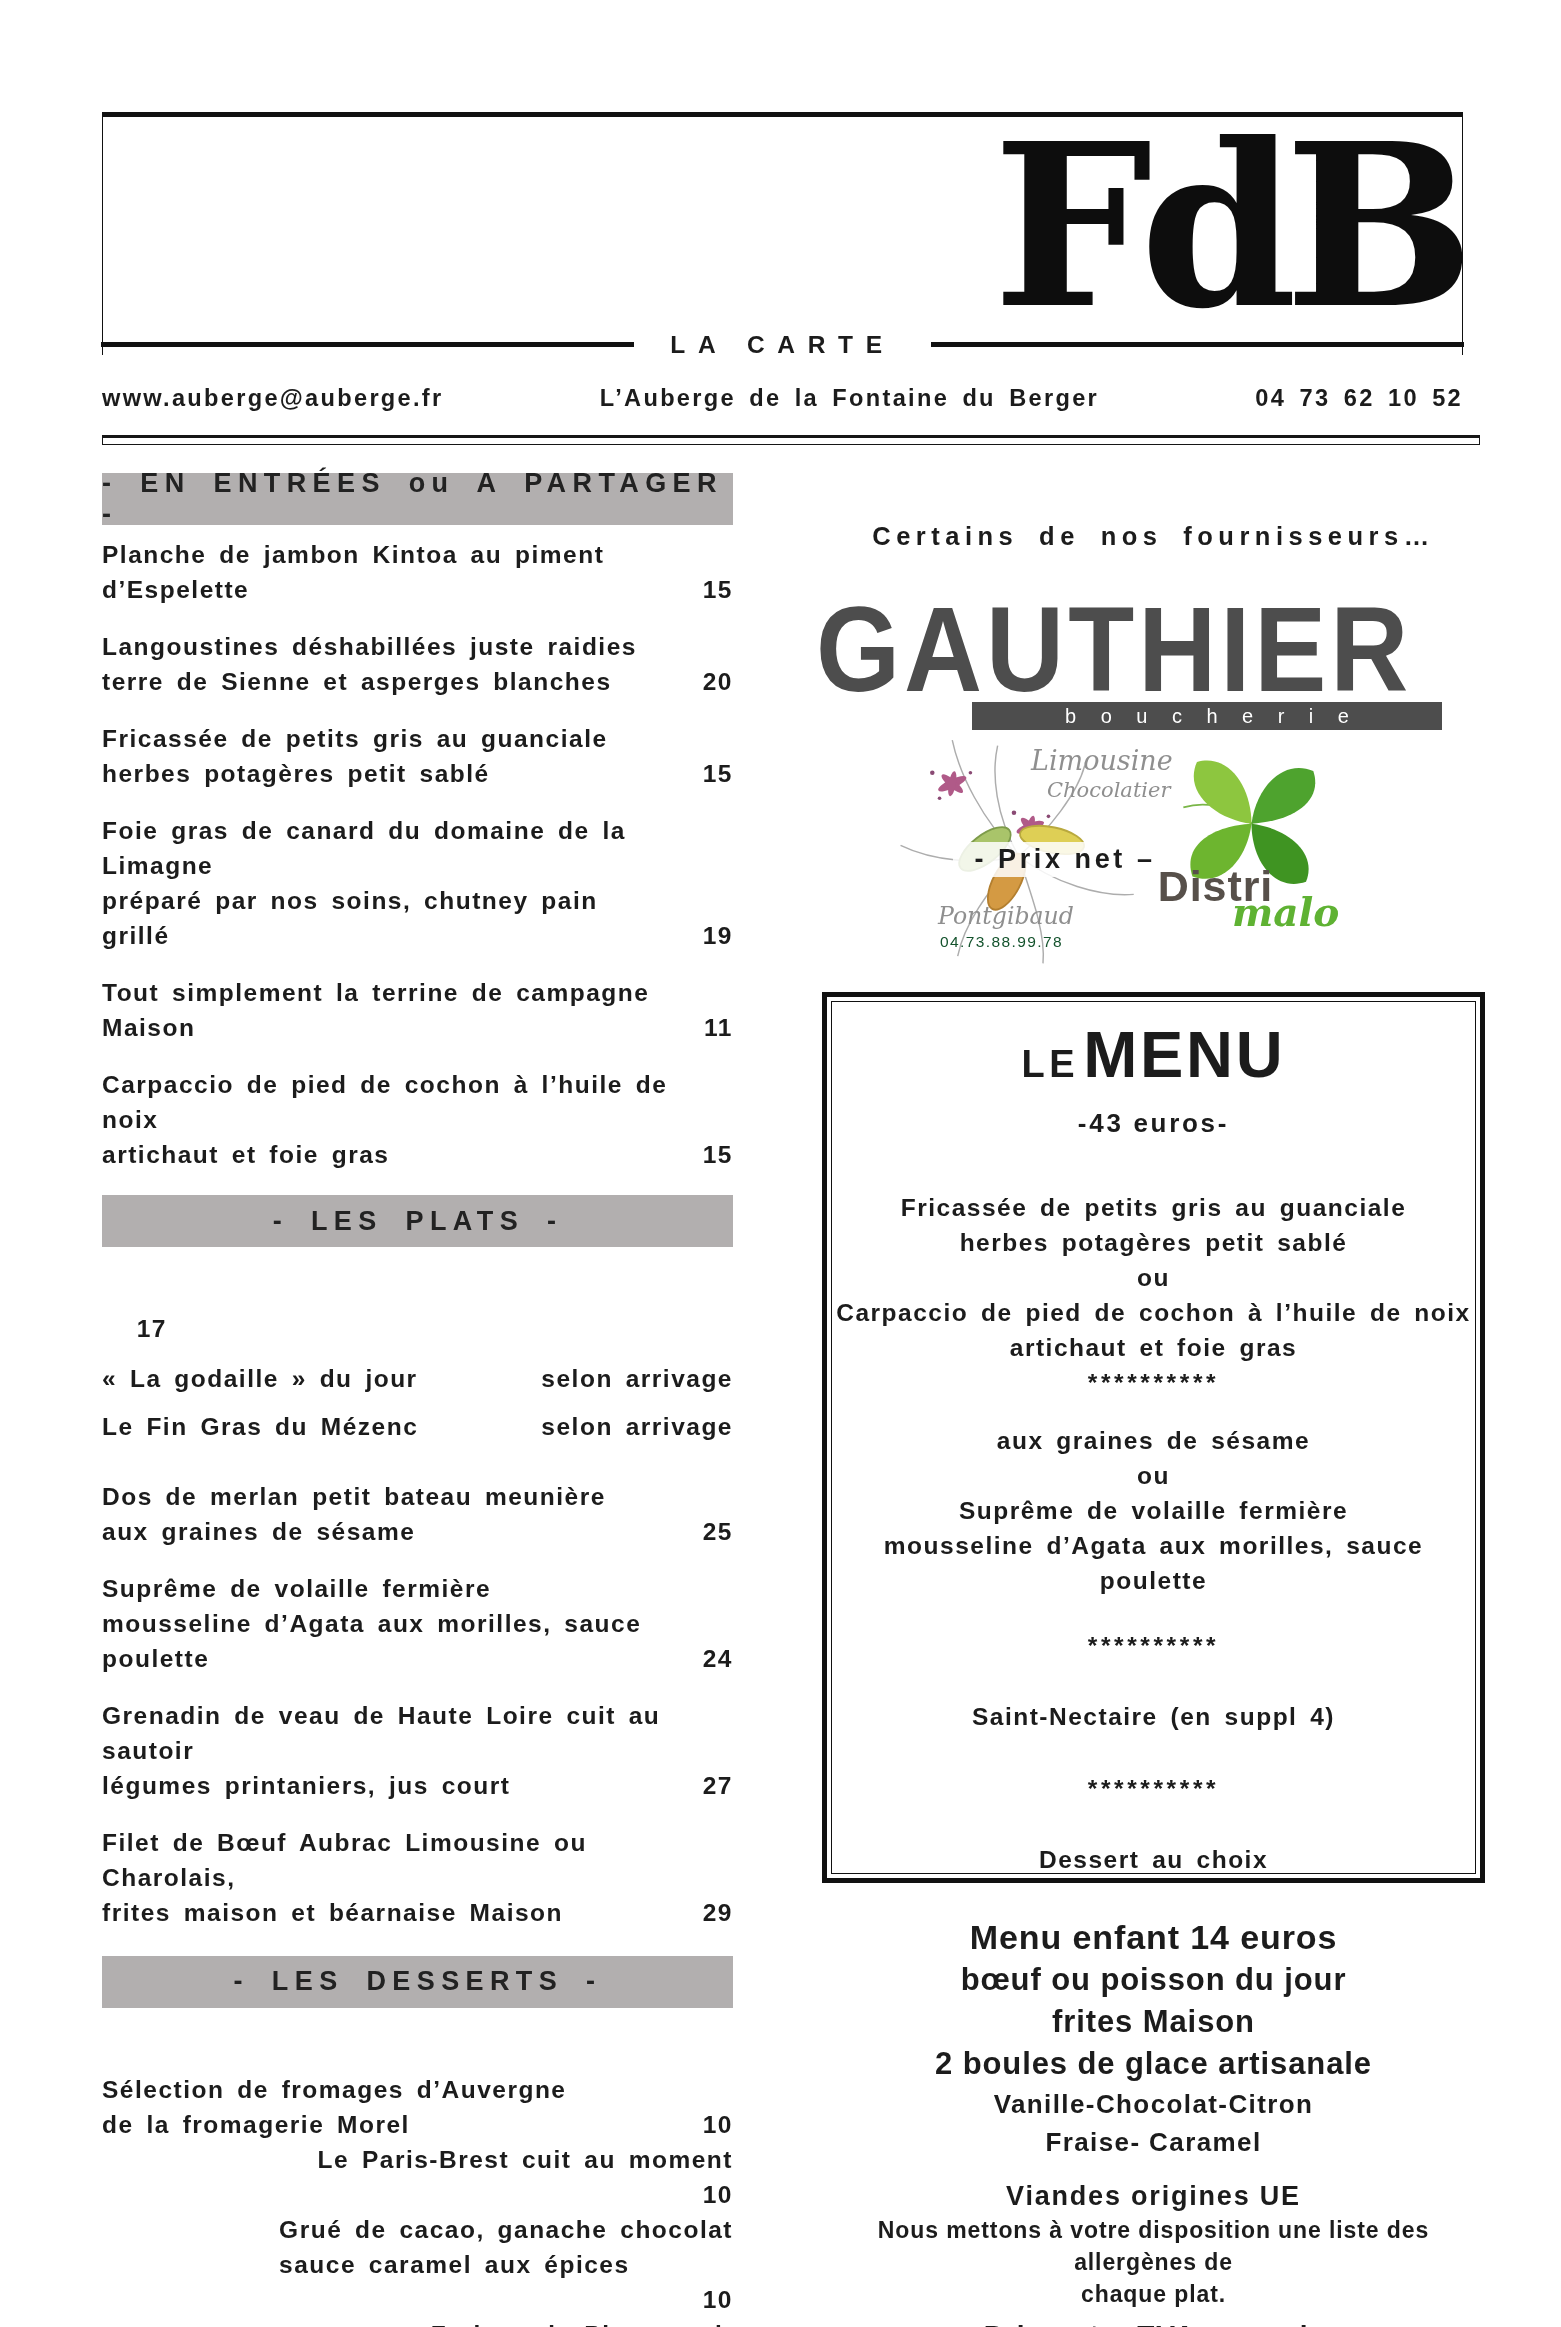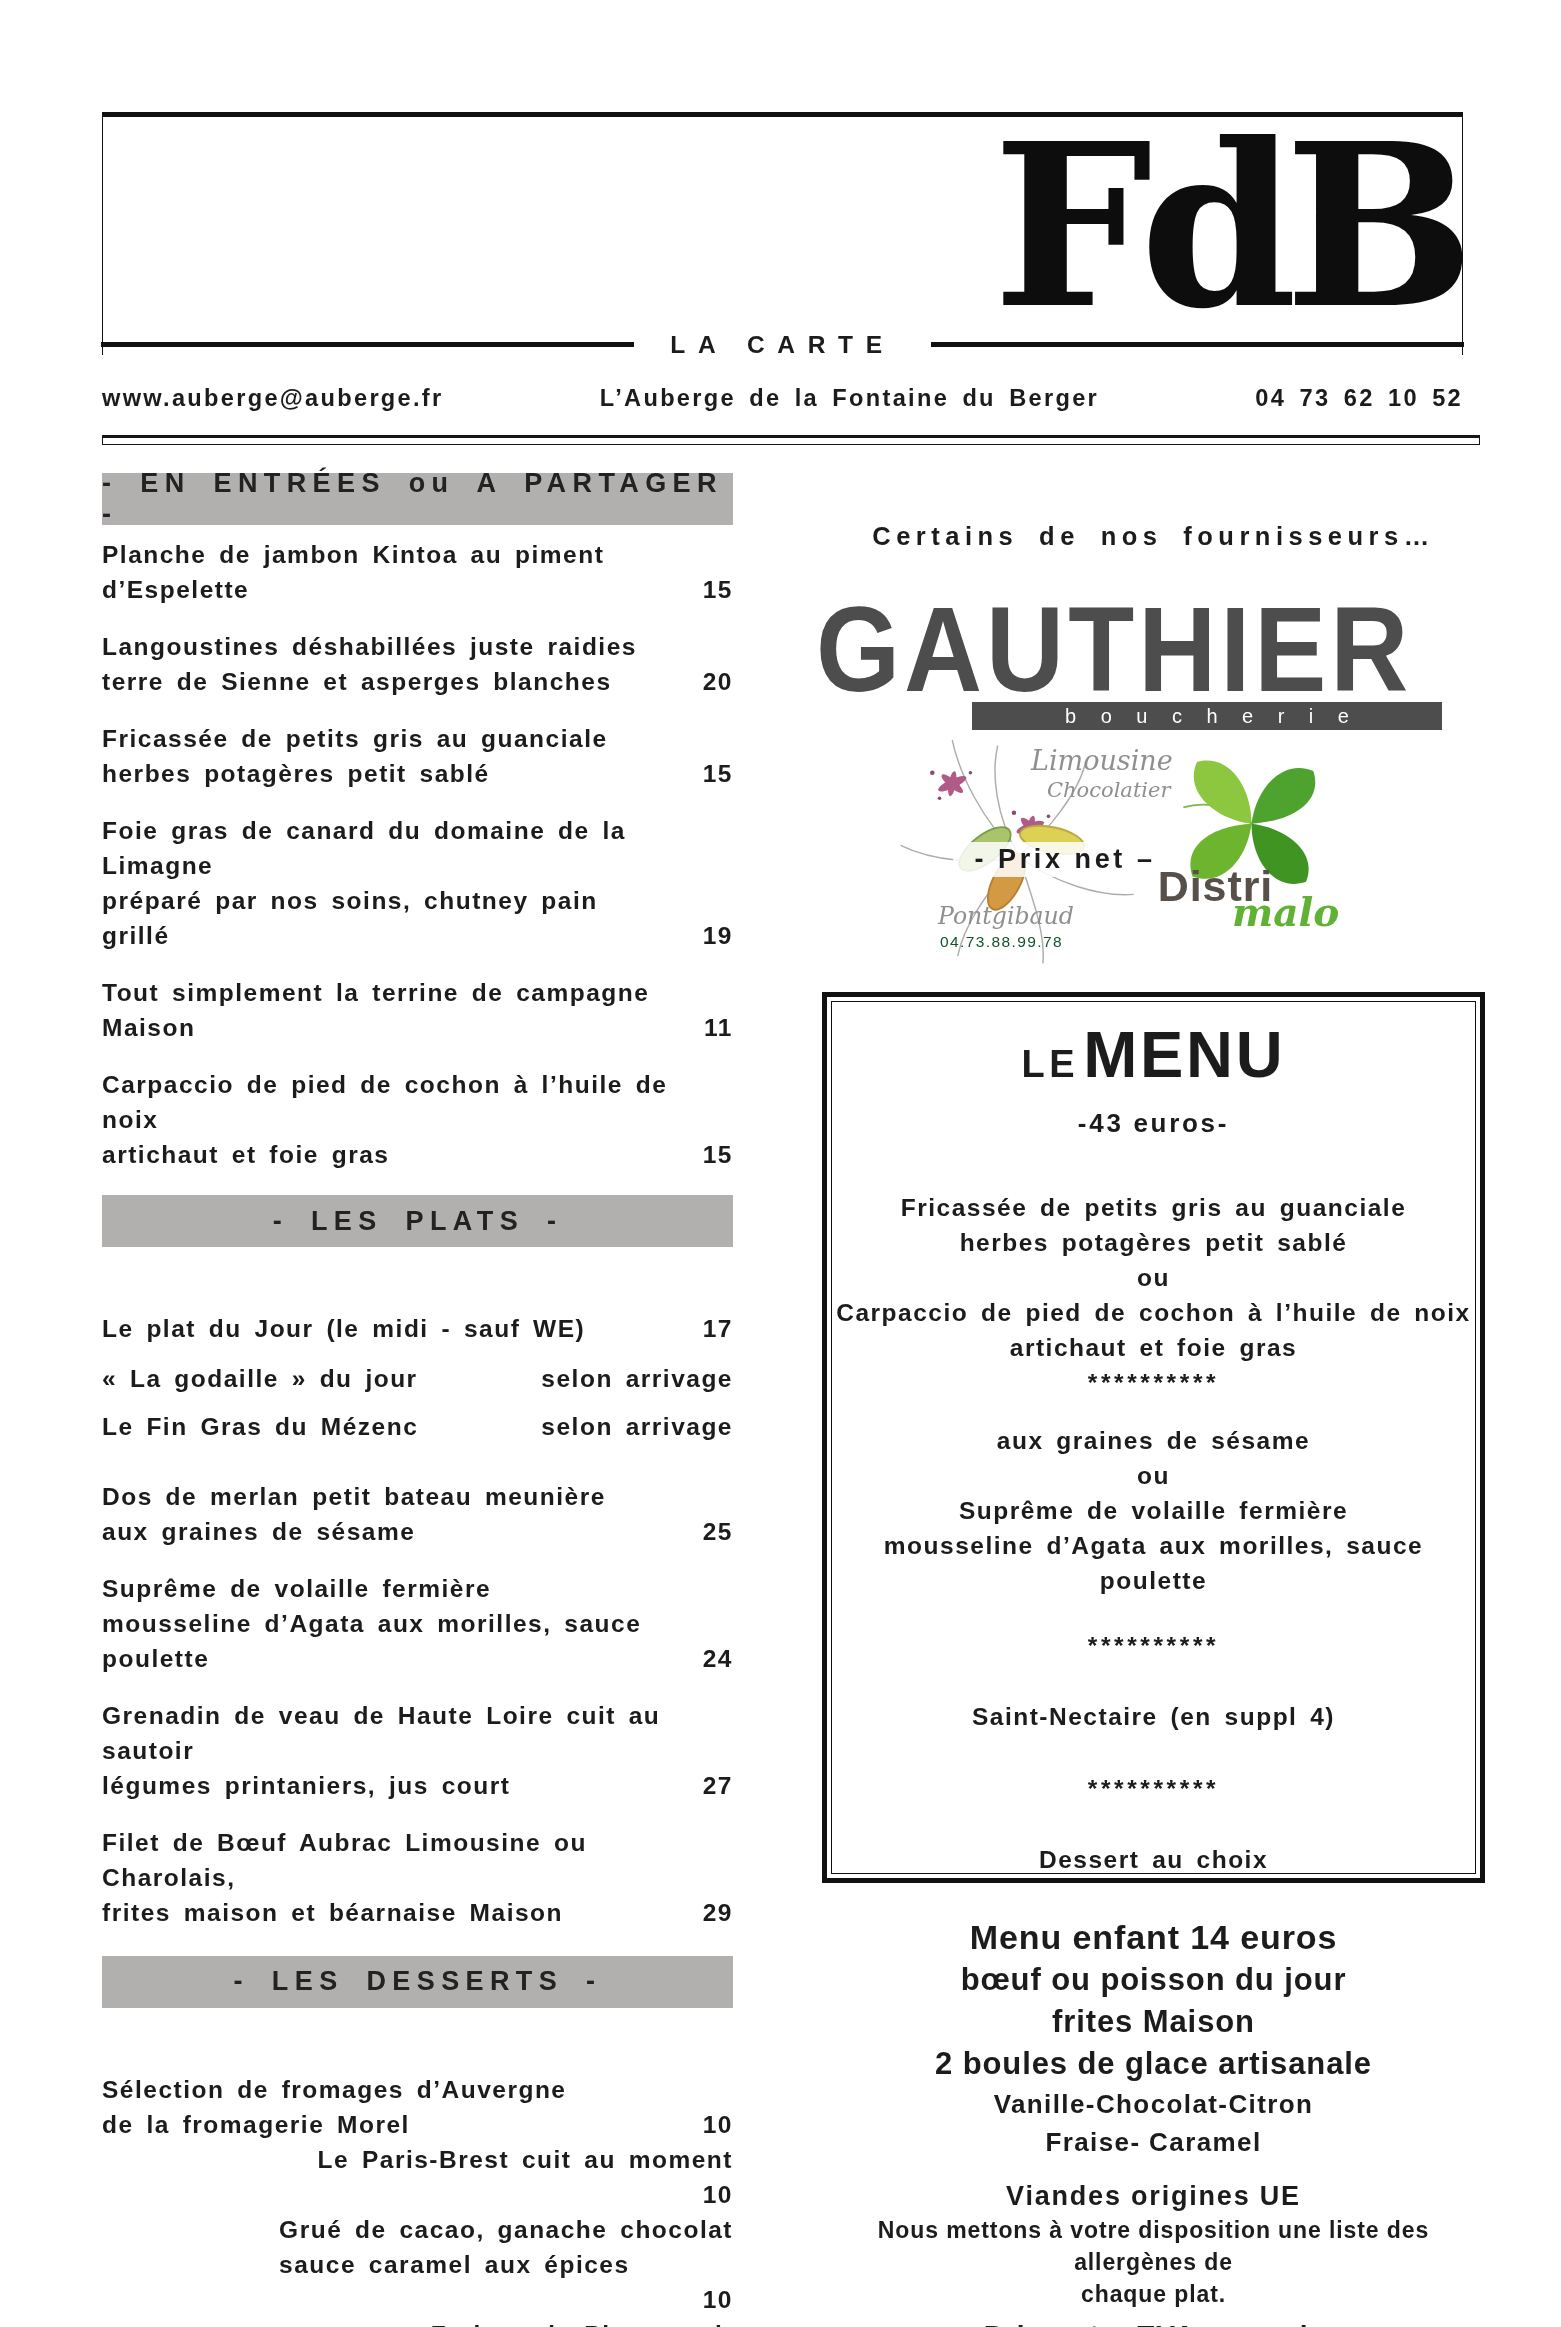--- a/index.html
+++ b/index.html
@@ -161,23 +161,20 @@
           <div>artichaut et foie gras</div>
         </div>
       <div class="price">15</div>
     </div>
 
     <div class="section-bar mt26">
       <span>-  LES PLATS  -</span>
     </div>
 
     <div class="mi mt70">
-      <div>
-          <div>Le plat du Jour (le midi - sauf WE)</div>
-        </div>
       <div class="price">17</div>
     </div>
     <div class="mi mt16">
       <div>
           <div>« La godaille » du jour</div>
         </div>
       <div class="price">selon arrivage</div>
     </div>
     <div class="mi mt14">
       <div>

